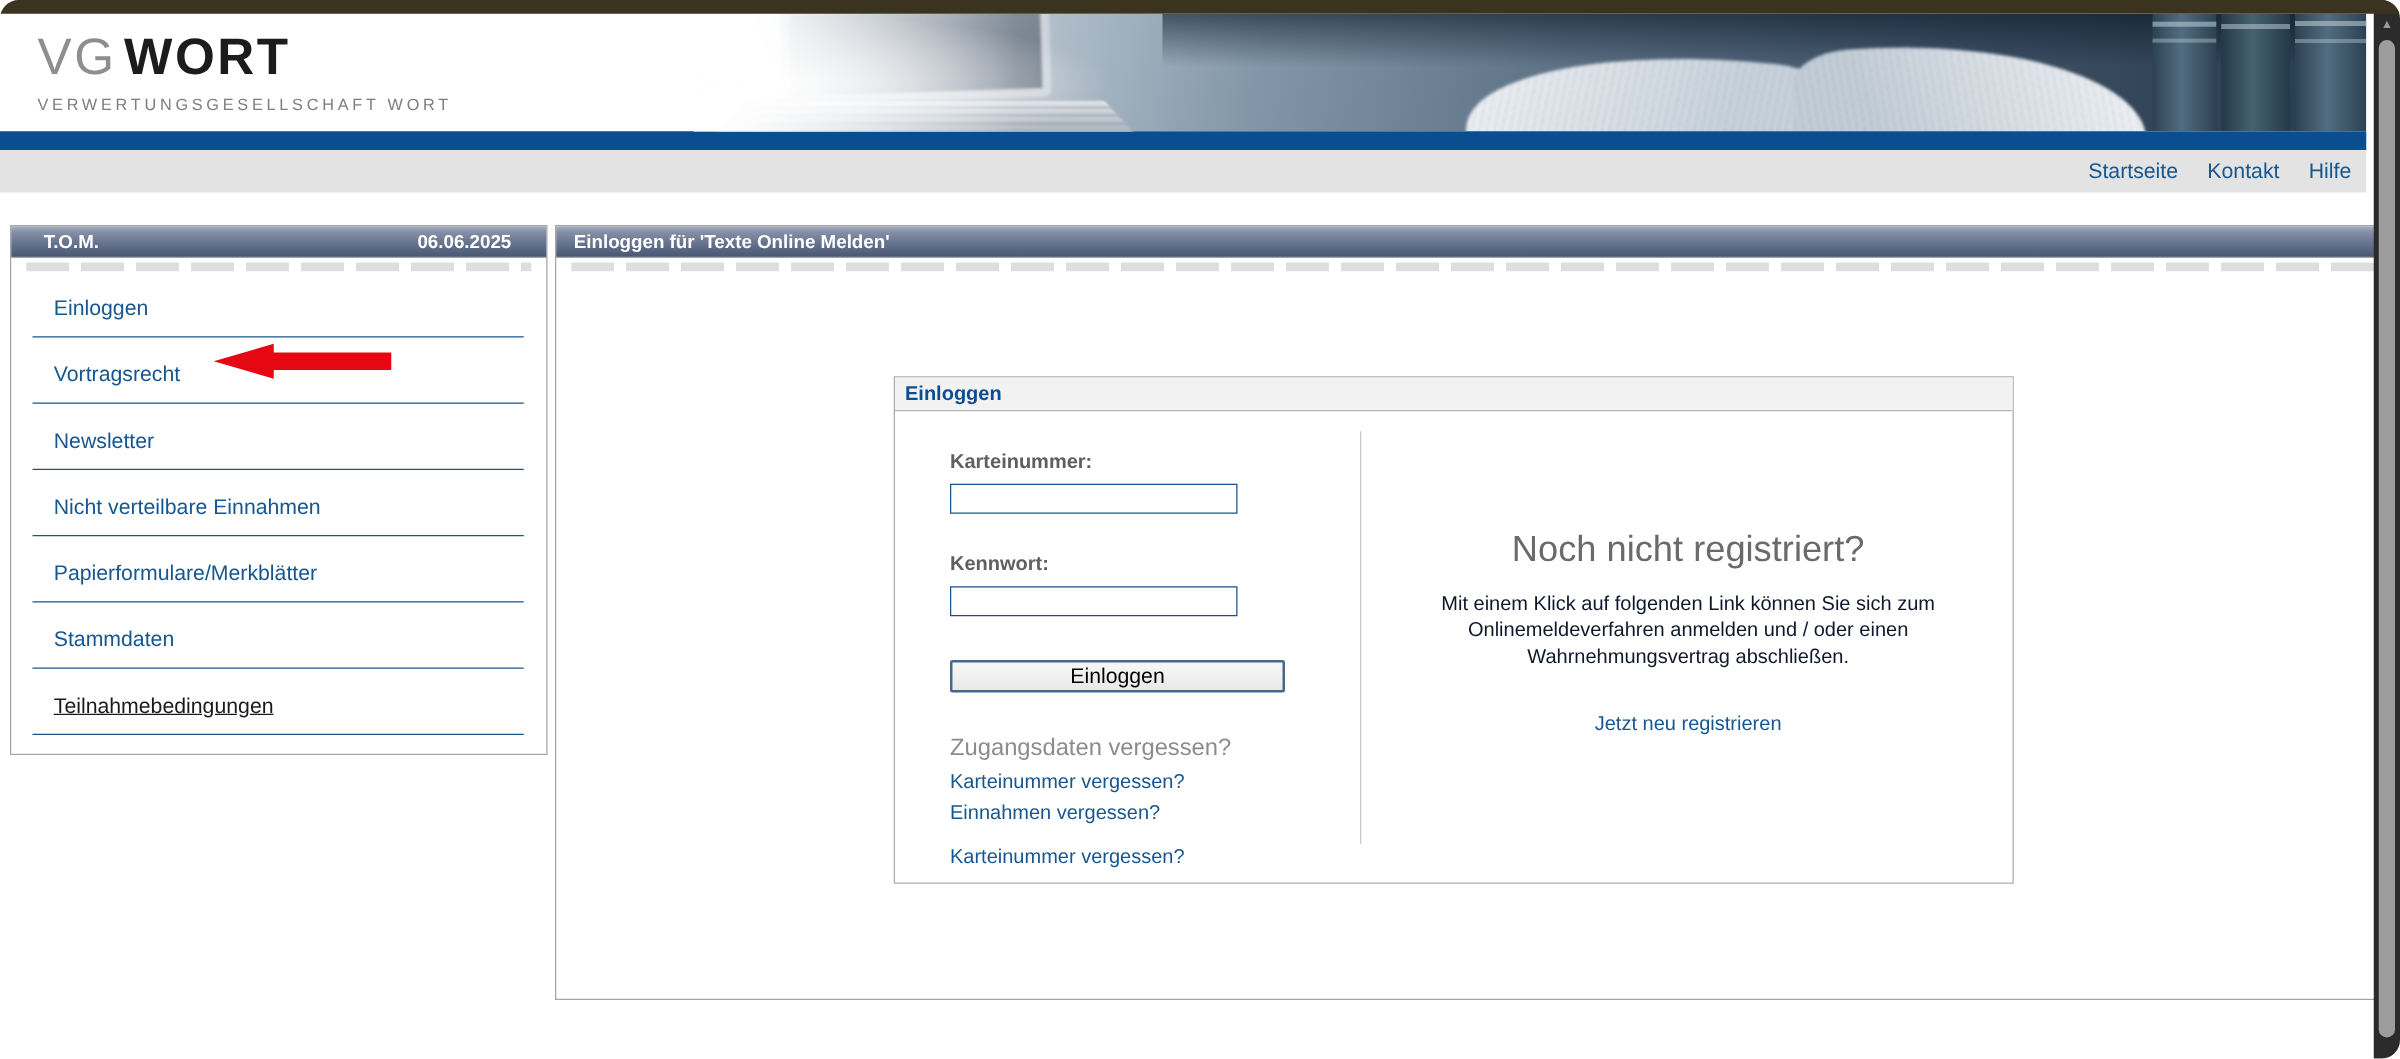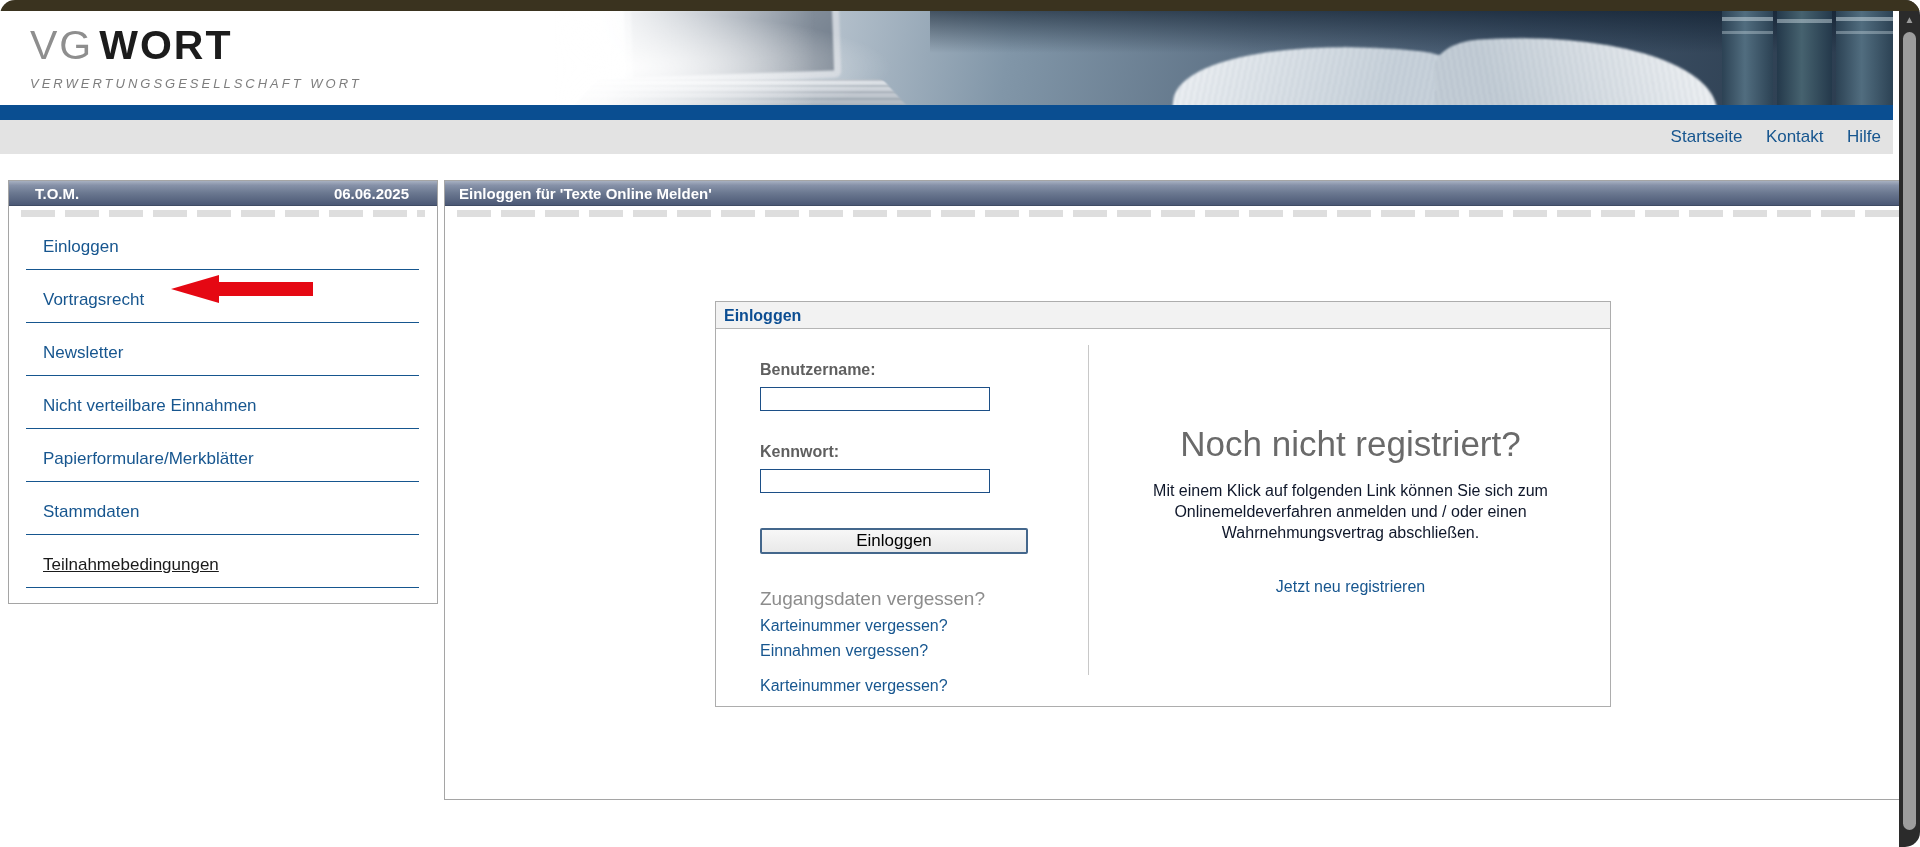--- a/index.html
+++ b/index.html
@@ -20,21 +20,21 @@
 
   
   .topbar{position:absolute;left:0;top:0;width:1920px;height:11px;background:var(--top-bar);z-index:30;}
 
   
   .banner{position:absolute;left:0;top:11px;width:1893px;height:94px;background:#fff;}
   .logo{position:absolute;left:30px;top:12px;}
   .logo-line{font-size:41px;letter-spacing:2px;line-height:44px;}
   .logo-line .vg{color:#8e8e8e;font-weight:400;}
   .logo-line .wort{color:#1c1c1c;font-weight:600;margin-left:6px;}
-  .logo-sub{margin-top:9px;font-size:13px;letter-spacing:3px;color:#7d7d7d;font-style:italic;}
+  .logo-sub{margin-top:9px;font-size:13px;letter-spacing:3px;color:#7d7d7d;}
 
   .photo{position:absolute;left:555px;top:0;width:1338px;height:94px;overflow:hidden;}
   .ph-bg{position:absolute;inset:0;background:linear-gradient(100deg,#ffffff 0%,#e9edf1 7%,#b6c2cd 20%,#8196a8 34%,#5d7185 52%,#42566c 72%,#324457 88%,#2a3b4e 100%);}
   .ph-topdark{position:absolute;top:0;left:28%;right:0;height:42px;background:linear-gradient(180deg,rgba(10,24,40,.6),rgba(10,24,40,0));}
   .soft{filter:blur(1.2px);}
   .lt-screen{position:absolute;left:70px;top:-10px;width:215px;height:80px;border:7px solid #ced4db;border-radius:6px;background:linear-gradient(135deg,#aeb6c0,#6f7b89);transform:rotate(-2deg);}
   .lt-base{position:absolute;left:30px;top:64px;width:310px;height:36px;border-radius:4px;background:repeating-linear-gradient(180deg,rgba(110,122,134,.4) 0 2px,rgba(255,255,255,0) 2px 8px),linear-gradient(#e2e6eb,#a8b1bb);transform:perspective(120px) rotateX(35deg);}
   .ph-glow{position:absolute;left:0;top:0;width:340px;height:94px;background:radial-gradient(ellipse at 18% 60%,rgba(255,255,255,.9),rgba(255,255,255,0) 70%);}
   .bk-l{position:absolute;left:620px;top:30px;width:290px;height:100px;background:repeating-linear-gradient(96deg,rgba(90,110,130,.15) 0 1px,rgba(255,255,255,0) 1px 6px),linear-gradient(105deg,#eef1f4,#c7d1da 70%);border-radius:100% 20% 0 0 / 90% 30% 0 0;transform:rotate(6deg);}
   .bk-r{position:absolute;left:880px;top:22px;width:280px;height:110px;background:repeating-linear-gradient(84deg,rgba(90,110,130,.15) 0 1px,rgba(255,255,255,0) 1px 6px),linear-gradient(250deg,#f2f4f6,#c2ccd5 75%);border-radius:20% 100% 0 0 / 30% 95% 0 0;transform:rotate(-4deg);}
@@ -76,21 +76,21 @@
 
   .lb-left{position:absolute;left:44px;top:0;width:310px;}
   .fld-label{margin-top:32px;font-size:16px;font-weight:bold;color:var(--label-gray);}
   .text-input{display:block;margin-top:8px;width:230px;height:24px;border:1px solid var(--input-border);background:#fff;font-size:15px;padding:0 4px;font-family:"Liberation Sans",sans-serif;}
   .login-btn{display:block;margin-top:35px;width:268px;height:26px;background:linear-gradient(#f7f7f7,#e9e9e9);border:2px solid #44678c;border-radius:2px;font-size:17px;color:#000;cursor:pointer;font-family:"Liberation Sans",sans-serif;}
   .forgot-heading{margin-top:34px;font-size:19px;color:#8c8c8c;}
   .forgot-link{display:block;margin-top:7px;font-size:16px;color:var(--link-blue);text-decoration:none;cursor:pointer;width:max-content;}
   .forgot-link.gap{margin-top:17px;}
 
   .lb-right{position:absolute;left:373px;top:0;width:523px;text-align:center;color:var(--muted-gray);}
-  .reg-heading{margin-top:95px;font-size:35px;font-weight:normal;color:#6a6a6a;}
+  .reg-heading{margin-top:95px;font-size:29px;font-weight:normal;color:#6a6a6a;}
   .reg-text{margin:16px auto 0 auto;width:480px;font-size:16px;line-height:21px;color:#0f172a;}
   .reg-link{display:inline-block;margin-top:35px;font-size:16px;color:var(--link-blue);text-decoration:none;cursor:pointer;}
 
   
   .scrollbar{position:absolute;left:1899px;top:0;width:21px;height:847px;background:#2b2b2b;z-index:20;}
   .scroll-up{position:absolute;left:0;top:13px;width:21px;height:14px;text-align:center;font-size:10px;line-height:14px;color:#9a9a9a;cursor:pointer;}
   .scroll-thumb{position:absolute;left:4px;top:32px;width:13px;height:798px;background:#9d9d9d;border-radius:7px;cursor:pointer;}
 </style>
 </head>
 <body>
@@ -156,21 +156,21 @@
       <span class="version">Version 18.3.2</span>
     </div>
     <div class="dashes"></div>
 
     <div class="login-box">
       <div class="lb-header">Einloggen</div>
       <div class="lb-body">
         <div class="lb-divider"></div>
 
         <div class="lb-left">
-          <div class="fld-label">Benutzername:</div>
+          <div class="fld-label">Karteinummer:</div>
           <input class="text-input" type="text" value="" style="">
           <div class="fld-label">Kennwort:</div>
           <input class="text-input" type="password" value="" style="">
           <button class="login-btn">Einloggen</button>
           <div class="forgot-heading">Zugangsdaten vergessen?</div>
           <a class="forgot-link">Karteinummer vergessen?</a>
           <a class="forgot-link">Einnahmen vergessen?</a>
           <a class="forgot-link gap">Karteinummer vergessen?</a>
         </div>
 

